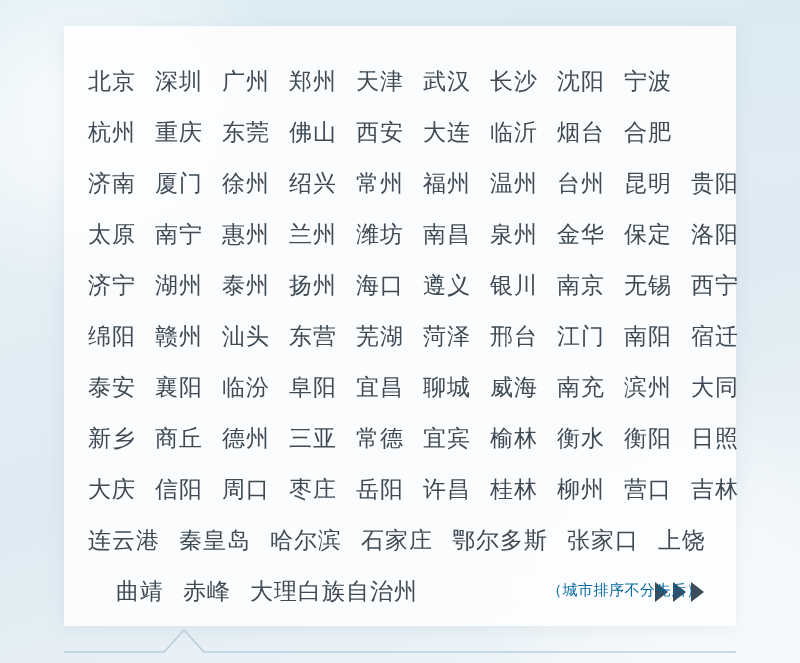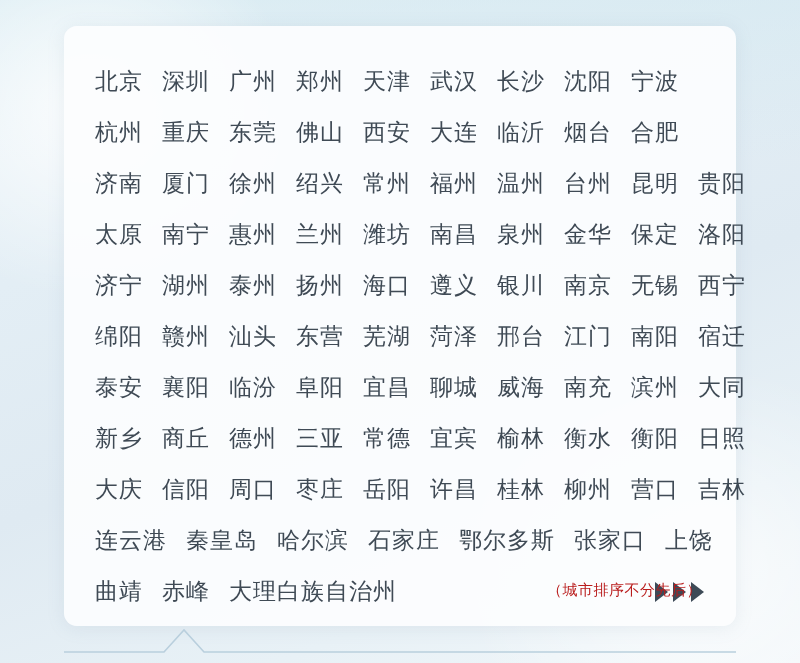--- a/index.html
+++ b/index.html
@@ -38,22 +38,21 @@
 
   .card {
     position: absolute;
     left: 64px;
     top: 26px;
     width: 672px;
     height: 600px;
     background: rgba(252,253,254,0.93);
     box-shadow: 0 2px 18px rgba(120,150,170,0.13);
     box-sizing: border-box;
-    padding: 30px 30px 0 31px;
-    border-radius: 13px;
+    padding: 30px 30px 0 24px;
   }
 
   .city-grid {
     display: flex;
     flex-direction: column;
     gap: 0px;
   }
   .city-row {
     display: flex;
     align-items: center;
@@ -64,20 +63,21 @@
     font-size: 23px;
     color: #3f4a55;
     letter-spacing: 1px;
     margin-right: 19px;
     line-height: 51px;
   }
   .city:last-child { margin-right: 3px; }
 
   .row-last {
     position: relative;
+    margin-left: 28px;
   }
   .arrows {
     position: absolute;
     right: 2px;
     top: 50%;
     transform: translateY(-50%);
     display: flex;
     gap: 5px;
     align-items: center;
   }
@@ -86,21 +86,21 @@
     border-top: 10px solid transparent;
     border-bottom: 10px solid transparent;
     border-left: 13px solid #3d4a57;
   }
 
   .footnote {
     position: absolute;
     right: 34px;
     bottom: 26px;
     font-size: 15px;
-    color: #b91c1c;
+    color: #0369a1;
     letter-spacing: 0.5px;
   }
 
   
   .tail-wrap {
     position: absolute;
     left: 64px;
     top: 626px;
     width: 672px;
     height: 30px;

